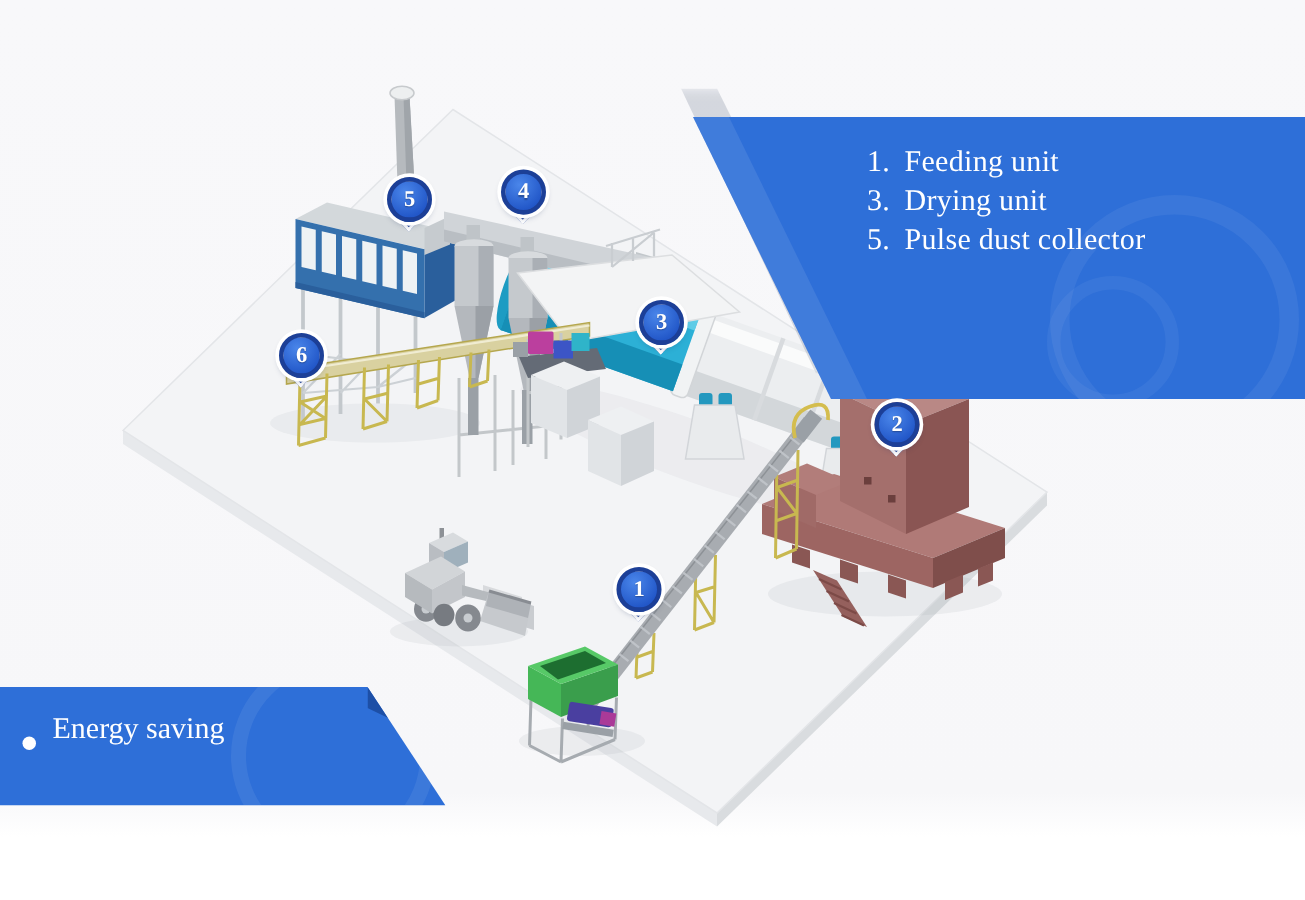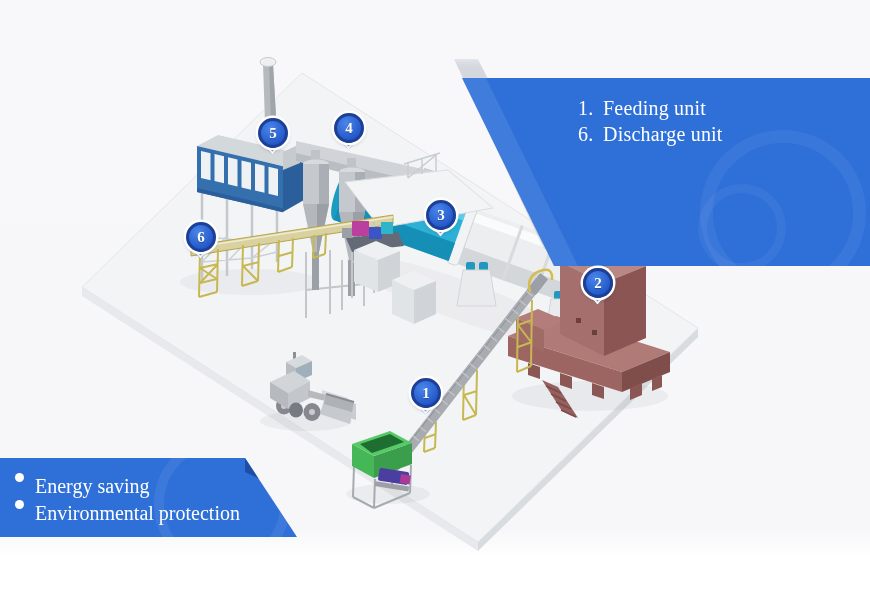--- a/index.html
+++ b/index.html
@@ -36,21 +36,21 @@
   .banner{
     position:absolute;left:0;top:452px;width:300px;height:86px;
     clip-path:polygon(0px 6px,245px 6px,297px 85px,0px 85px);
     background:#2e6fd8;color:#fff;
   }
   .banner-fold{position:absolute;left:238px;top:6px;width:36px;height:28px;
     clip-path:polygon(7px 0px,36px 28px,7px 14px);background:#1d4fa6;}
   .banner-wm{position:absolute;right:10px;bottom:-34px;width:116px;height:116px;
     border:10px solid rgba(255,255,255,.07);border-radius:50%;}
   .banner-list{position:absolute;left:15px;top:21px;}
-  .banner-row{font-size:20px;line-height:27px;white-space:nowrap;display:flex;align-items:flex-start;}
+  .banner-row{font-size:20px;line-height:27px;white-space:nowrap;display:flex;align-items:flex-end;}
   .bullet{display:inline-block;width:9px;height:9px;border-radius:50%;background:#ffffff;
     margin-right:11px;flex:0 0 auto;}
 
   
   .pin{position:absolute;width:36px;height:48px;z-index:6;}
   .pin-tail{position:absolute;left:12px;top:26px;width:11px;height:11px;background:#1c3f97;
     transform:rotate(45deg);border-right:2px solid #fff;border-bottom:2px solid #fff;
     box-sizing:border-box;}
   .pin-head{position:absolute;left:3px;top:3px;width:30px;height:30px;border-radius:50%;
     box-sizing:border-box;border:3.5px solid #1c3f97;
@@ -244,36 +244,33 @@
     </g>
   </svg>
 
   <div class="legend-shadow"></div>
   <div class="legend">
     <div class="legend-sheen"></div>
     <div class="legend-wm"></div>
     <div class="legend-wm2"></div>
     <div class="legend-list">
       <div class="legend-row"><span class="num">1.</span><span>Feeding unit</span></div>
-      <div class="legend-row"><span class="num">6.</span><span>Discharge unit</span></div>
+      <div class="legend-row"><span class="num">3.</span><span>Drying unit</span></div>
+      <div class="legend-row"><span class="num">5.</span><span>Pulse dust collector</span></div>
     </div>
   </div>
 
   <div class="banner">
     <div class="banner-fold"></div>
     <div class="banner-wm"></div>
     <div class="banner-list">
       <div class="banner-row">
           <span class="bullet"></span>
           <span>Energy saving</span>
         </div>
-      <div class="banner-row">
-          <span class="bullet"></span>
-          <span>Environmental protection</span>
-        </div>
     </div>
   </div>
 
   <div class="pin" style="left:408px;top:375px;">
     <div class="pin-tail"></div>
     <div class="pin-head">
         <span>1</span>
       </div>
   </div>
   <div class="pin" style="left:580px;top:265px;">

